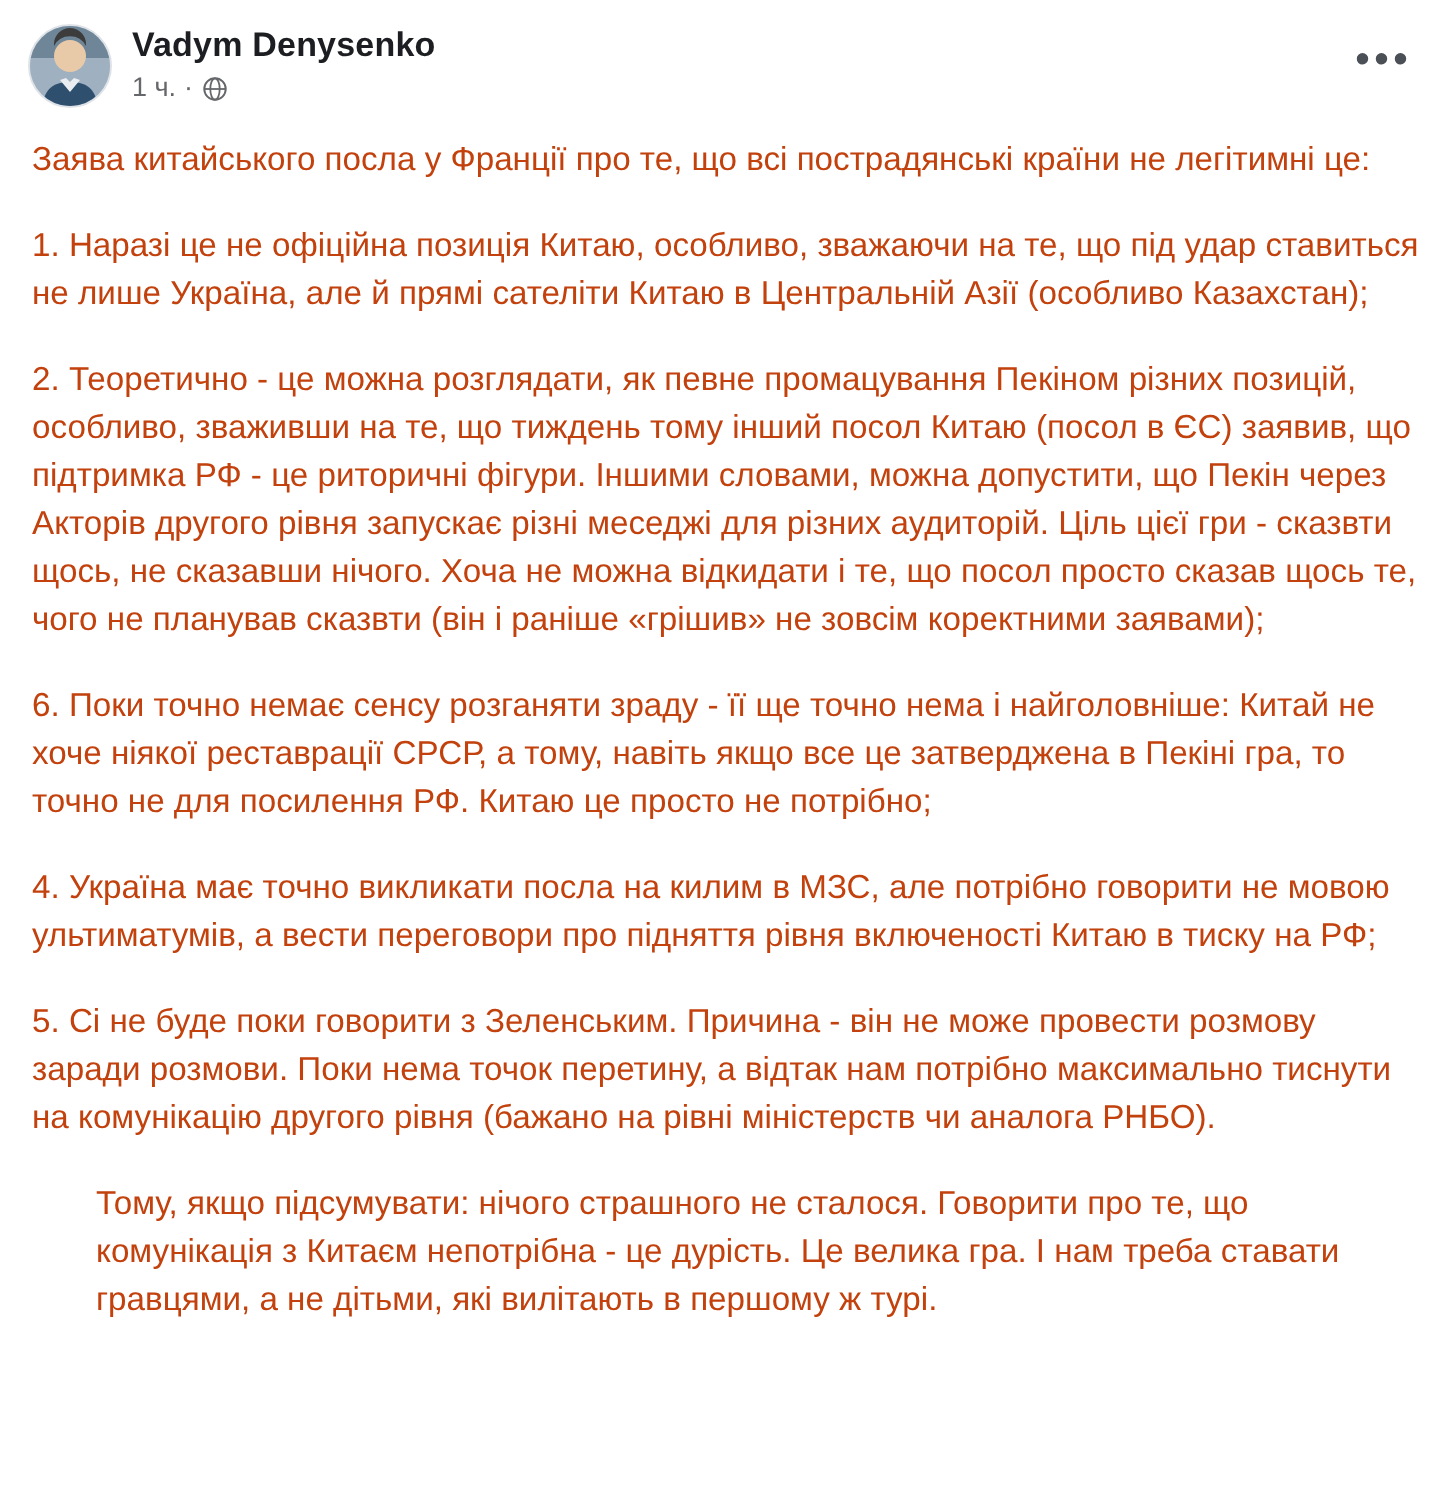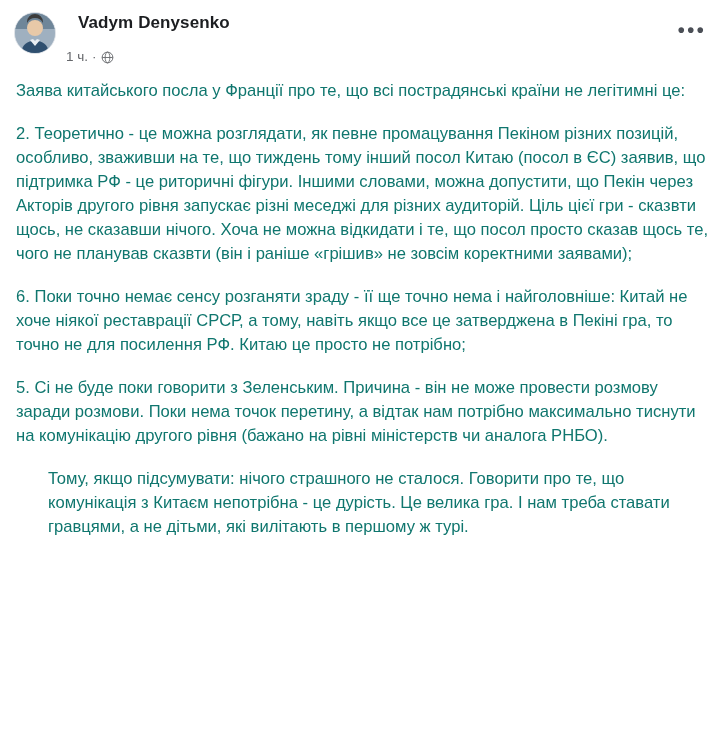--- a/index.html
+++ b/index.html
@@ -51,27 +51,26 @@
     justify-content: center;
     padding-top: 1px;
   }
 
   .author-name {
     font-size: 17px;
     font-weight: bold;
     color: #1c1e21;
     line-height: 20px;
     letter-spacing: 0.1px;
-    margin-left: 12px;
   }
 
   .meta-row {
     display: flex;
     align-items: center;
-    margin-top: 16px;
+    margin-top: 3px;
     font-size: 13.5px;
     color: #65676b;
     line-height: 16px;
   }
 
   .meta-sep {
     margin: 0 4px;
     color: #65676b;
   }
 
@@ -100,21 +99,21 @@
     color: #4b4f56;
     font-size: 20px;
     line-height: 10px;
     font-weight: bold;
   }
 
   .post-body {
     padding: 14px 16px 0 16px;
     font-size: 16.6px;
     line-height: 24px;
-    color: #0f766e;
+    color: #c2410c;
   }
 
   .post-body p {
     margin: 0 0 19px 0;
   }
   .post-body p:last-child {
     margin-bottom: 0;
     margin-left: 32px;
   }
 </style>
@@ -149,19 +148,21 @@
           </svg>
         </span>
       </div>
     </div>
 
     <div class="more-button">•••</div>
   </div>
 
   <div class="post-body">
     <p>Заява китайського посла у Франції про те, що всі пострадянські країни не легітимні це:</p>
+    <p>1. Наразі це не офіційна позиція Китаю, особливо, зважаючи на те, що під удар ставиться не лише Україна, але й прямі сателіти Китаю в Центральній Азії (особливо Казахстан);</p>
     <p>2. Теоретично - це можна розглядати, як певне промацування Пекіном різних позицій, особливо, зваживши на те, що тиждень тому інший посол Китаю (посол в ЄС) заявив, що підтримка РФ - це риторичні фігури. Іншими словами, можна допустити, що Пекін через Акторів другого рівня запускає різні меседжі для різних аудиторій. Ціль цієї гри - сказвти щось, не сказавши нічого. Хоча не можна відкидати і те, що посол просто сказав щось те, чого не планував сказвти (він і раніше «грішив» не зовсім коректними заявами);</p>
     <p>6. Поки точно немає сенсу розганяти зраду - її ще точно нема і найголовніше: Китай не хоче ніякої реставрації СРСР, а тому, навіть якщо все це затверджена в Пекіні гра, то точно не для посилення РФ. Китаю це просто не потрібно;</p>
+    <p>4. Україна має точно викликати посла на килим в МЗС, але потрібно говорити не мовою ультиматумів, а вести переговори про підняття рівня включеності Китаю в тиску на РФ;</p>
     <p>5. Сі не буде поки говорити з Зеленським. Причина - він не може провести розмову заради розмови. Поки нема точок перетину, а відтак нам потрібно максимально тиснути на комунікацію другого рівня (бажано на рівні міністерств чи аналога РНБО).</p>
     <p>Тому, якщо підсумувати: нічого страшного не сталося. Говорити про те, що комунікація з Китаєм непотрібна - це дурість. Це велика гра. І нам треба ставати гравцями, а не дітьми, які вилітають в першому ж турі.</p>
   </div>
 
 </div>
 
 </body></html>

